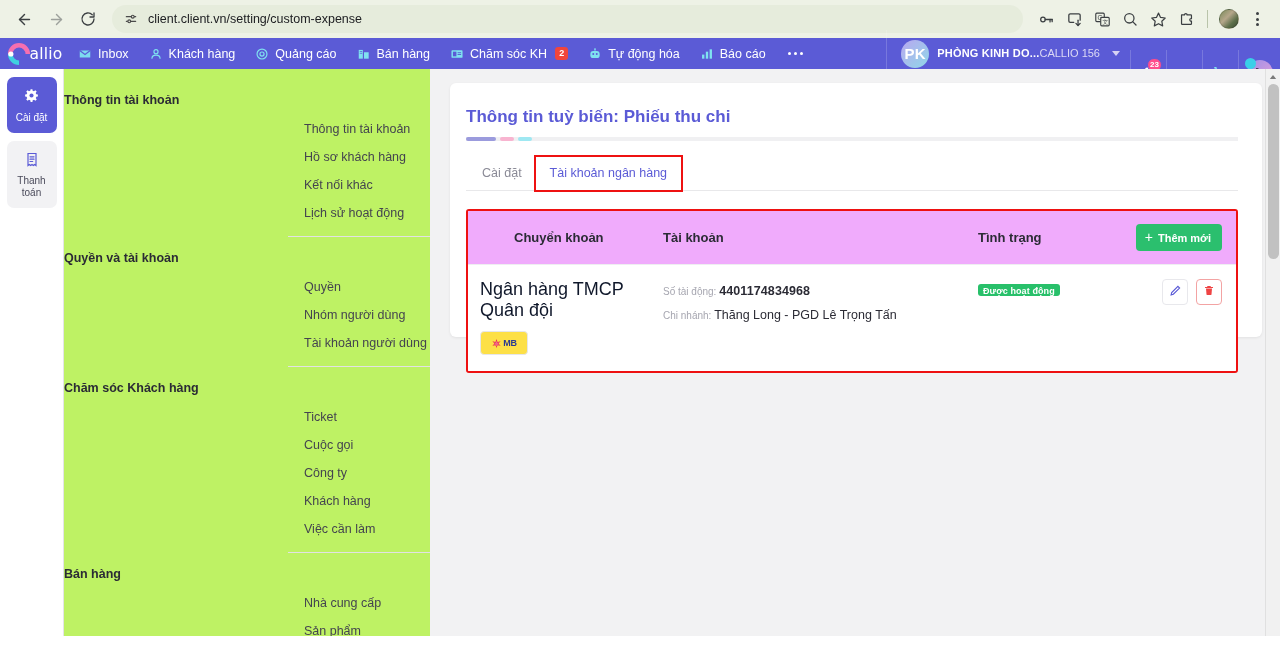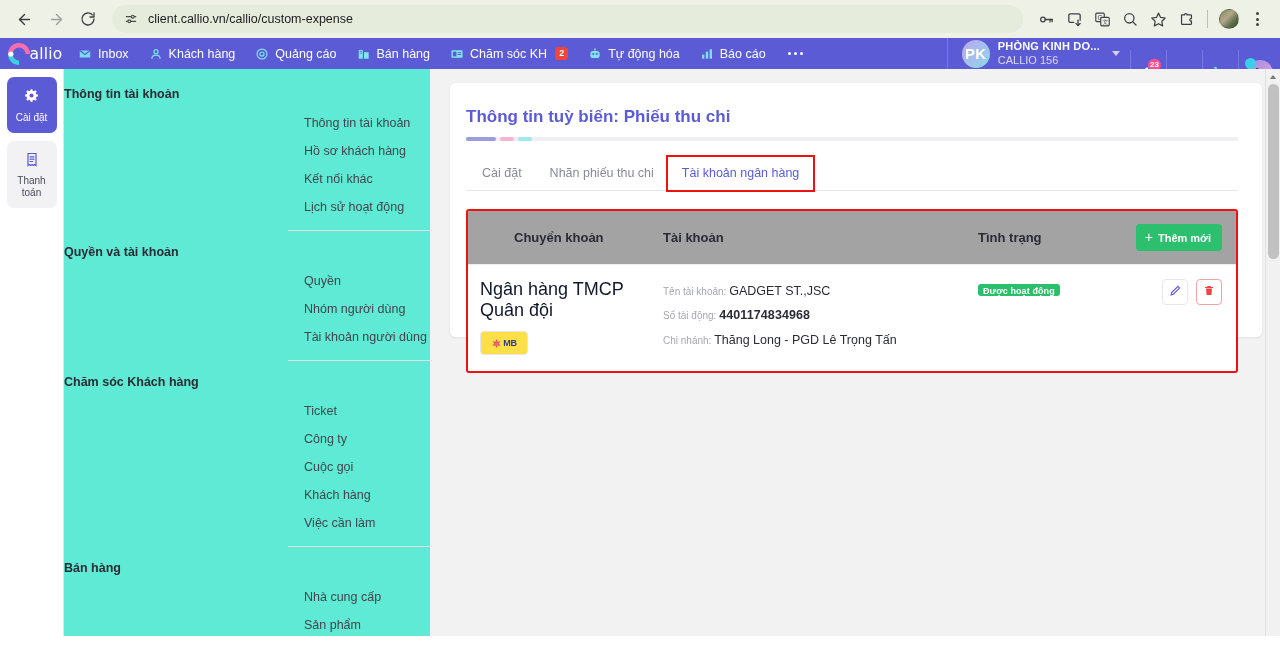--- a/index.html
+++ b/index.html
@@ -120,21 +120,21 @@
     height: 47px;
     border-left: 1px solid rgba(255,255,255,.18);
   }
   .user-avatar {
     width: 28px; height: 28px; border-radius: 50%;
     background: linear-gradient(135deg,#b9a7f0,#8fd8e8);
     color: #fff; font-size: 15px; font-weight: bold;
     display: flex; align-items: center; justify-content: center;
     letter-spacing: .3px;
   }
-  .user-meta { display: flex; flex-direction: column; line-height: 1.25; }
+  .user-meta { display: flex; flex-direction: row; line-height: 1.25; }
   .user-name { color: #fff; font-size: 11px; font-weight: bold; letter-spacing: .2px; }
   .user-sub { color: #dcd9f5; font-size: 11px; }
   .caret-down {
     width: 0; height: 0;
     border-left: 4px solid transparent;
     border-right: 4px solid transparent;
     border-top: 5px solid #d6d2f3;
     margin-left: 4px;
   }
   .icon-cell {
@@ -192,22 +192,22 @@
     display: flex; flex-direction: column; align-items: center; gap: 5px;
     text-align: center;
     font-size: 10px;
     line-height: 1.18;
   }
   .rail-item.active { background: #5b5bd6; color: #fff; }
   .rail-item.inactive { background: #f2f2f4; color: #4a4a5a; }
 
   .settings-menu {
     width: 366px;
-    background: #5eead4;
-    padding: 8px 0 0 0;
+    background: #bef264;
+    padding: 14px 0 0 0;
     flex: 0 0 auto;
     overflow: hidden;
   }
   .menu-group { padding: 0 0 0 0; }
   .menu-title {
     font-size: 12.5px; font-weight: bold; color: #2b2b35;
     padding: 10px 0 8px 224px;
     margin-left: -224px;
     padding-left: 224px;
   }
@@ -277,21 +277,21 @@
 
   .table-box {
     margin-top: 18px;
     border: 2.5px solid #ee1111;
     border-radius: 3px;
     overflow: hidden;
   }
   .t-head {
     display: flex;
     align-items: center;
-    background: #a3a3a3;
+    background: #f0abfc;
     border-bottom: 1px solid #eeeef1;
     padding: 13px 14px 13px 10px;
   }
   .th {
     font-size: 13px; font-weight: bold; color: #2b2b35;
   }
   .th-c1 { width: 175px; padding-left: 36px; }
   .th-c2 { flex: 1 1 auto; padding-left: 10px; }
   .th-c3 { width: 152px; }
   .th-c4 { width: 92px; display: flex; justify-content: flex-end; }
@@ -404,21 +404,21 @@
 
   <div class="omnibox">
     <span class="omnibox-icon">
       <svg width="14" height="14" viewBox="0 0 24 24" fill="none" stroke="currentColor" stroke-width="2" stroke-linecap="round">
           <line x1="4" y1="8" x2="20" y2="8"></line>
           <circle cx="15" cy="8" r="2.4" fill="#e6ecdc"></circle>
           <line x1="4" y1="16" x2="20" y2="16"></line>
           <circle cx="9" cy="16" r="2.4" fill="#e6ecdc"></circle>
         </svg>
     </span>
-    <span class="omnibox-url">client.callio.vn/callio/custom-expense</span>
+    <span class="omnibox-url">client.client.vn/setting/custom-expense</span>
   </div>
 
   <div class="tb-icons">
     <div class="tb-icon">
       <svg width="17" height="17" viewBox="0 0 24 24" fill="none" stroke="currentColor" stroke-width="1.8">
           <circle cx="7" cy="12" r="3.2"></circle>
           <line x1="10.2" y1="12" x2="20" y2="12" stroke-linecap="round"></line>
           <line x1="17" y1="12" x2="17" y2="15.5" stroke-linecap="round"></line>
           <line x1="20" y1="12" x2="20" y2="15" stroke-linecap="round"></line>
         </svg>
@@ -649,22 +649,22 @@
       <div class="menu-title">Quyền và tài khoản</div>
       <div class="menu-link">Quyền</div>
       <div class="menu-link">Nhóm người dùng</div>
       <div class="menu-link">Tài khoản người dùng</div>
     </div>
     <div class="menu-sep"></div>
 
     <div class="menu-group">
       <div class="menu-title">Chăm sóc Khách hàng</div>
       <div class="menu-link">Ticket</div>
+      <div class="menu-link">Cuộc gọi</div>
       <div class="menu-link">Công ty</div>
-      <div class="menu-link">Cuộc gọi</div>
       <div class="menu-link">Khách hàng</div>
       <div class="menu-link">Việc cần làm</div>
     </div>
     <div class="menu-sep"></div>
 
     <div class="menu-group">
       <div class="menu-title">Bán hàng</div>
       <div class="menu-link">Nhà cung cấp</div>
       <div class="menu-link">Sản phẩm</div>
 
@@ -676,21 +676,20 @@
 
       <div class="page-title">Thông tin tuỳ biến: Phiếu thu chi</div>
       <div class="title-rule">
         <i class="tr1"></i>
           <i class="tr2"></i>
           <i class="tr3"></i>
       </div>
 
       <div class="tabs">
         <div class="tab">Cài đặt</div>
-        <div class="tab">Nhãn phiếu thu chi</div>
         <div class="tab active tab-hl">Tài khoản ngân hàng</div>
       </div>
 
       <div class="table-box">
         <div class="t-head">
           <div class="th th-c1">Chuyển khoản</div>
           <div class="th th-c2">Tài khoản</div>
           <div class="th th-c3">Tình trạng</div>
           <div class="th-c4">
             <button class="btn-add">
@@ -706,24 +705,20 @@
             <div class="bank-logo">
               <svg class="mb-star" viewBox="0 0 24 24">
                   <path d="M12 2l2.3 6.8L21 7.3l-4.6 4.9L21 17l-6.8-1.4L12 22l-2.2-6.4L3 17l4.6-4.8L3 7.3l6.7 1.5z" fill="#e8304f"></path>
                   <path d="M12 5.5l1.4 4.6 4.3-1-3 3.2 3 3.2-4.3-1L12 19l-1.4-4.5-4.3 1 3-3.2-3-3.2 4.3 1z" fill="#f06a8a"></path>
                 </svg>
               <span class="mb-text">MB</span>
             </div>
           </div>
 
           <div class="td-c2">
-            <div class="acct-line">
-              <span>Tên tài khoản:</span>
-              <b>GADGET ST.,JSC</b>
-            </div>
             <div class="acct-line">
               <span>Số tài động:</span>
               <b class="num">4401174834968</b>
             </div>
             <div class="acct-line">
               <span>Chi nhánh:</span>
               <b>Thăng Long - PGD Lê Trọng Tấn</b>
             </div>
           </div>
 

